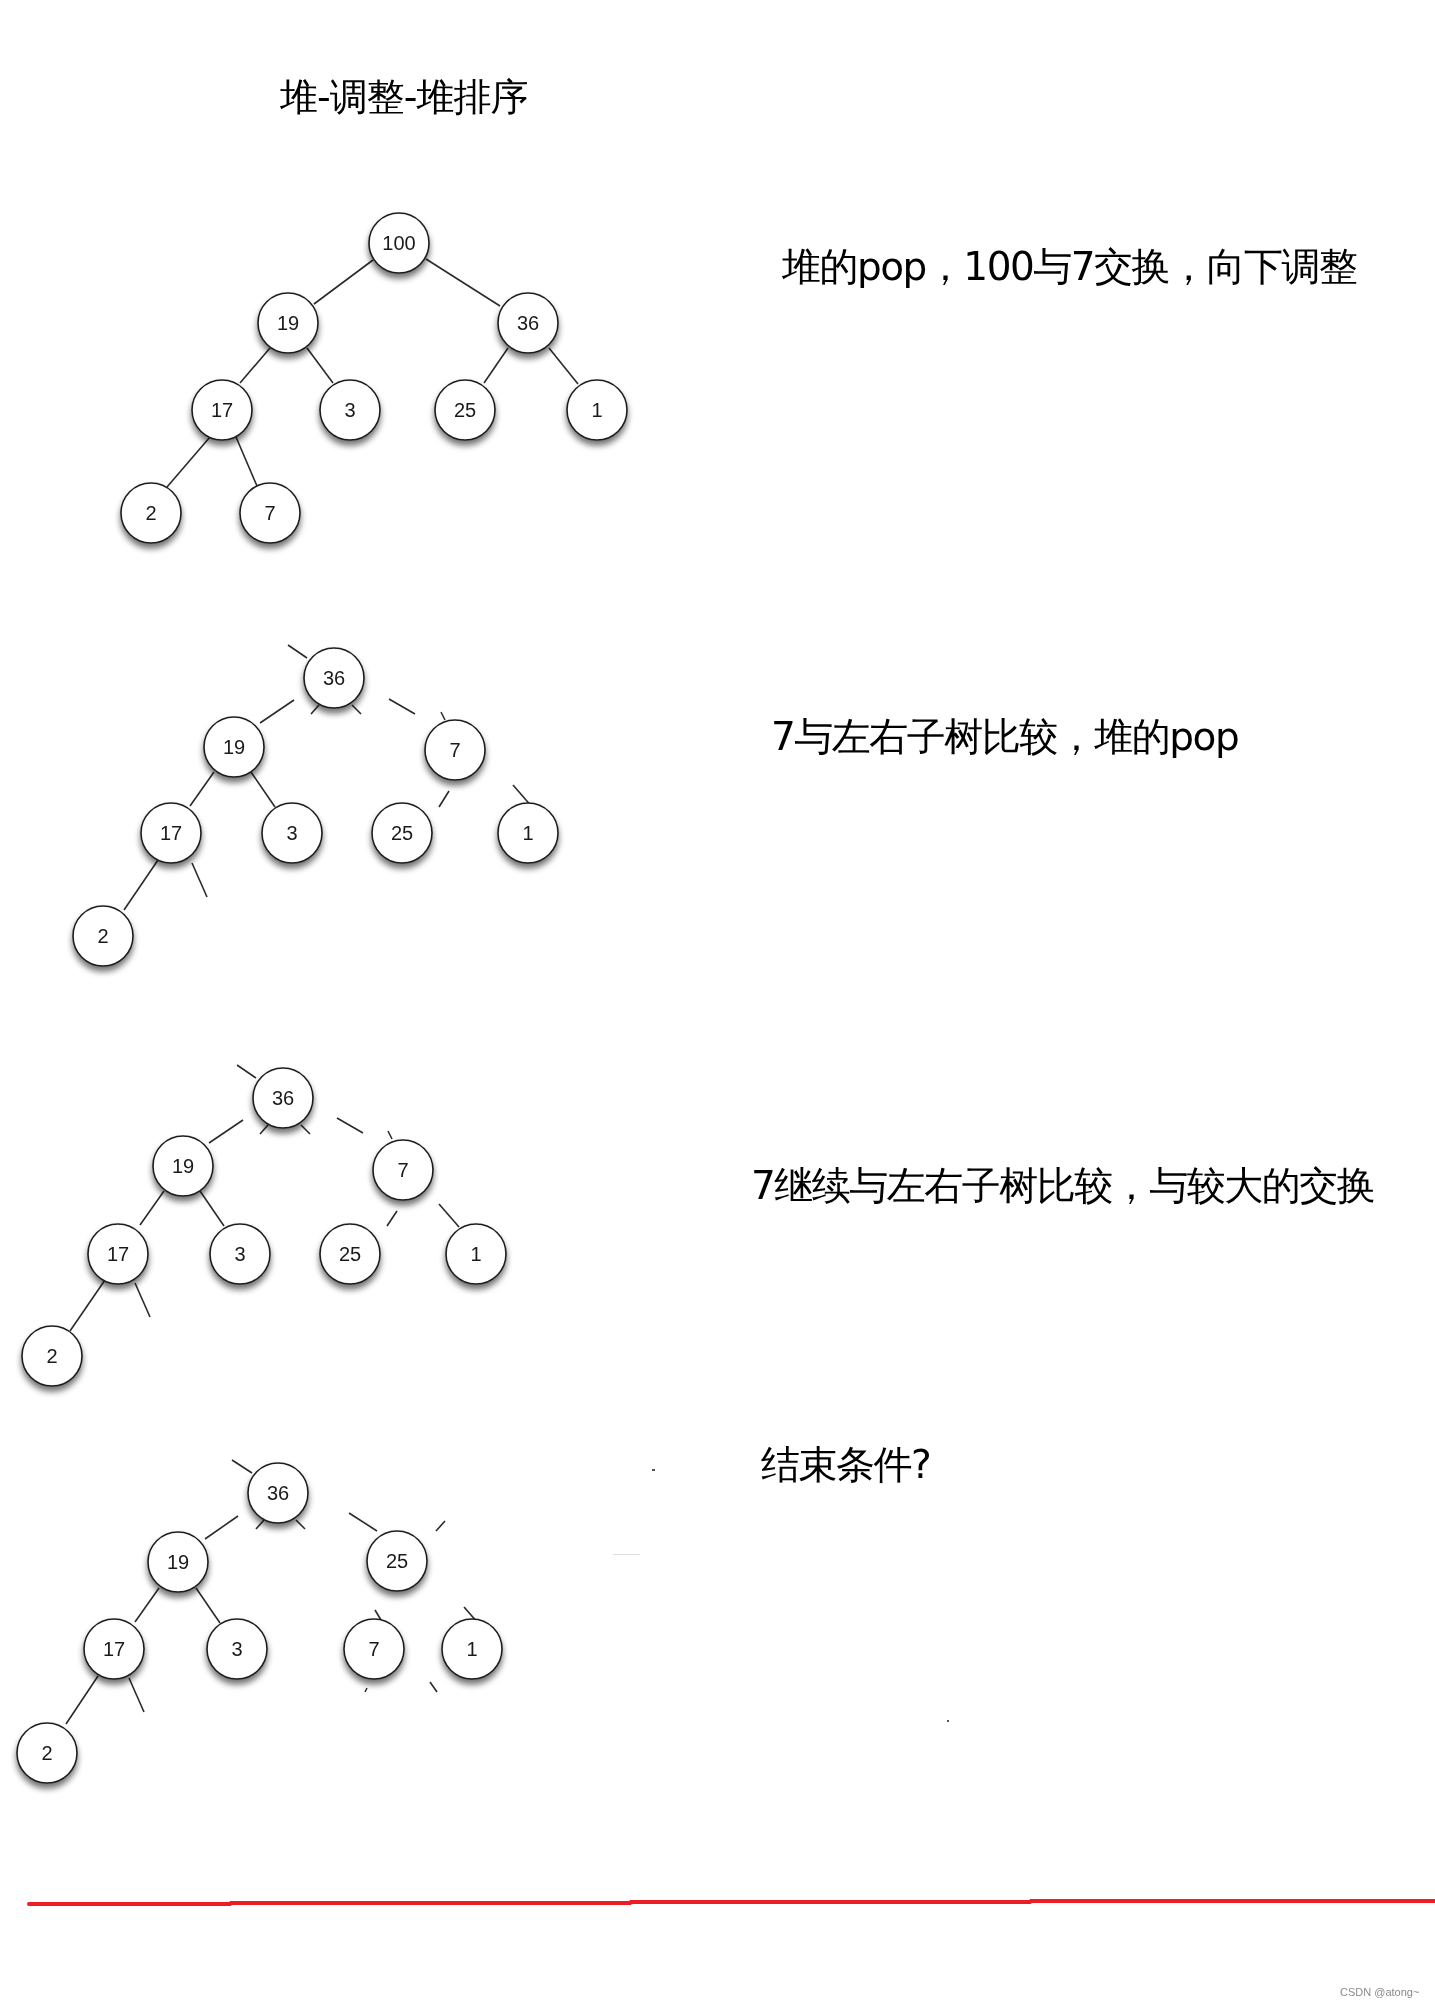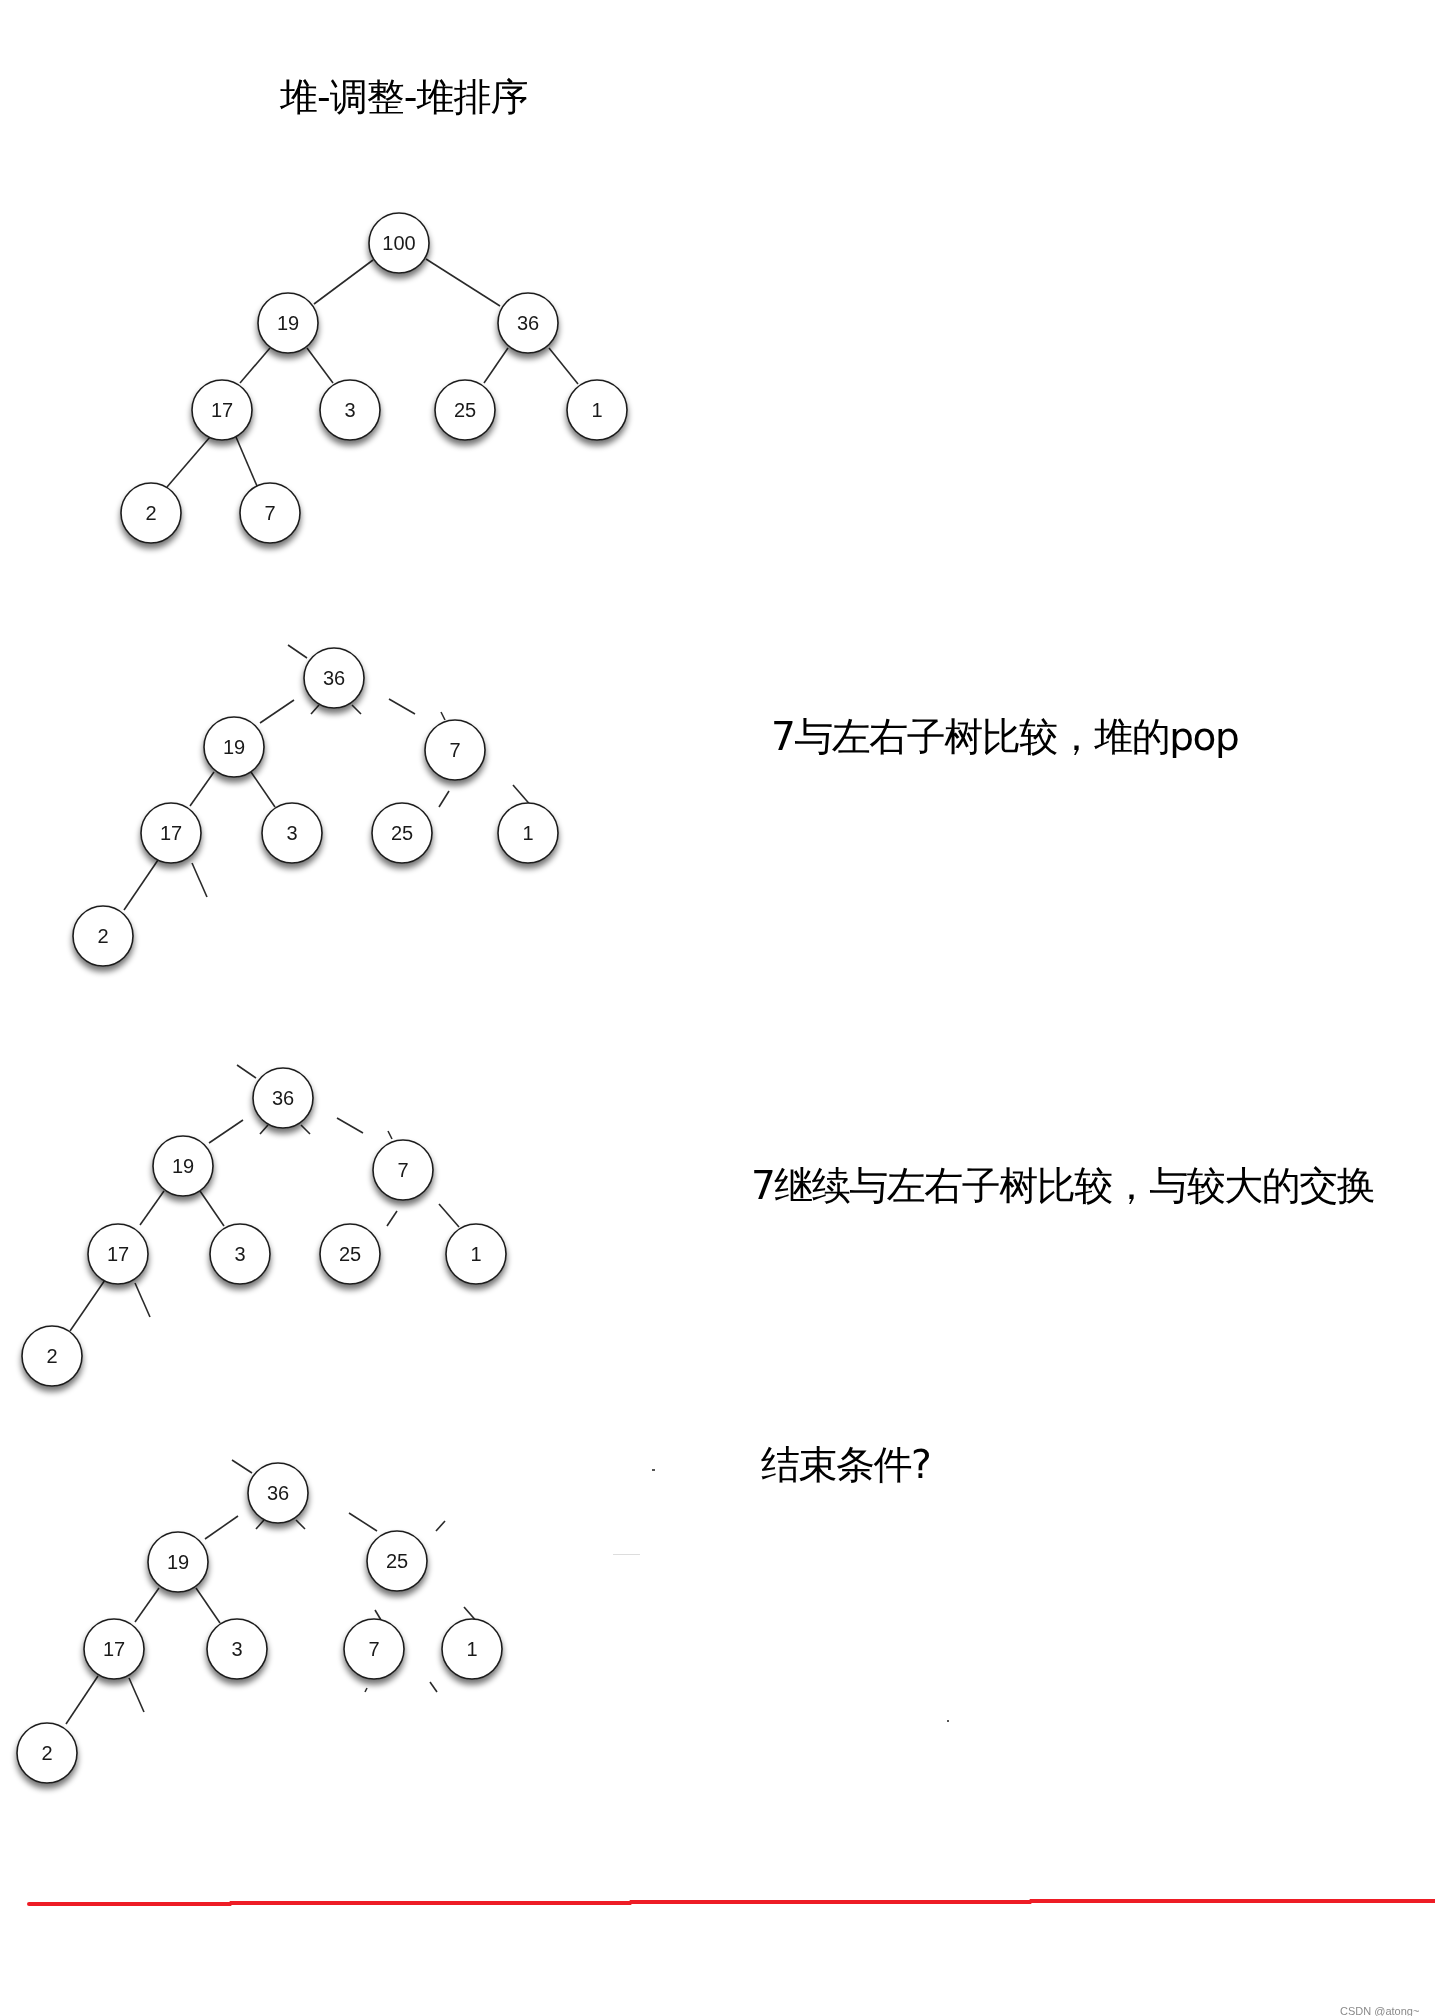--- a/index.html
+++ b/index.html
@@ -4,30 +4,31 @@
 <style>
   html, body { margin: 0; padding: 0; background: #ffffff; }
   body { width: 1435px; height: 2016px; position: relative; overflow: hidden;
          font-family: "Liberation Sans", "DejaVu Sans", sans-serif; }
   .canvas { position: absolute; left: 0; top: 0; width: 1428px; height: 2016px; }
   .title { position: absolute; left: 280px; top: 72px; font-size: 38px; color: #000;
            font-family: "DejaVu Sans", sans-serif; white-space: nowrap; letter-spacing: -1px; }
   .caption { position: absolute; font-size: 39px; color: #000; white-space: nowrap;
              font-family: "DejaVu Sans", sans-serif; letter-spacing: -1.5px; }
   .watermark { position: absolute; left: 1340px; top: 1986px; font-size: 11px; color: #8a8a8a;
-               white-space: nowrap; font-family: "Liberation Sans", sans-serif; margin-top: 19px; }
+               white-space: nowrap; font-family: "Liberation Sans", sans-serif; }
   svg text { font-family: "Liberation Sans", "DejaVu Sans", sans-serif; }
 </style>
 </head>
 <body>
 
 <div class="canvas">
 
   <div class="title">堆-调整-堆排序</div>
 
+  <div class="caption" style="left:782px; top:240px;">堆的pop，100与7交换，向下调整</div>
   <div class="caption" style="left:771px; top:710px;">7与左右子树比较，堆的pop</div>
   <div class="caption" style="left:751px; top:1159px;">7继续与左右子树比较，与较大的交换</div>
   <div class="caption" style="left:761px; top:1438px;">结束条件?</div>
 
   <svg width="1435" height="2016" viewBox="0 0 1435 2016" style="position:absolute;left:0;top:0;">
     <defs>
       <filter id="nodeShadow" x="-40%" y="-40%" width="180%" height="190%">
         <feGaussianBlur in="SourceAlpha" stdDeviation="3"></feGaussianBlur>
         <feOffset dx="0" dy="5" result="ob"></feOffset>
         <feComponentTransfer>

